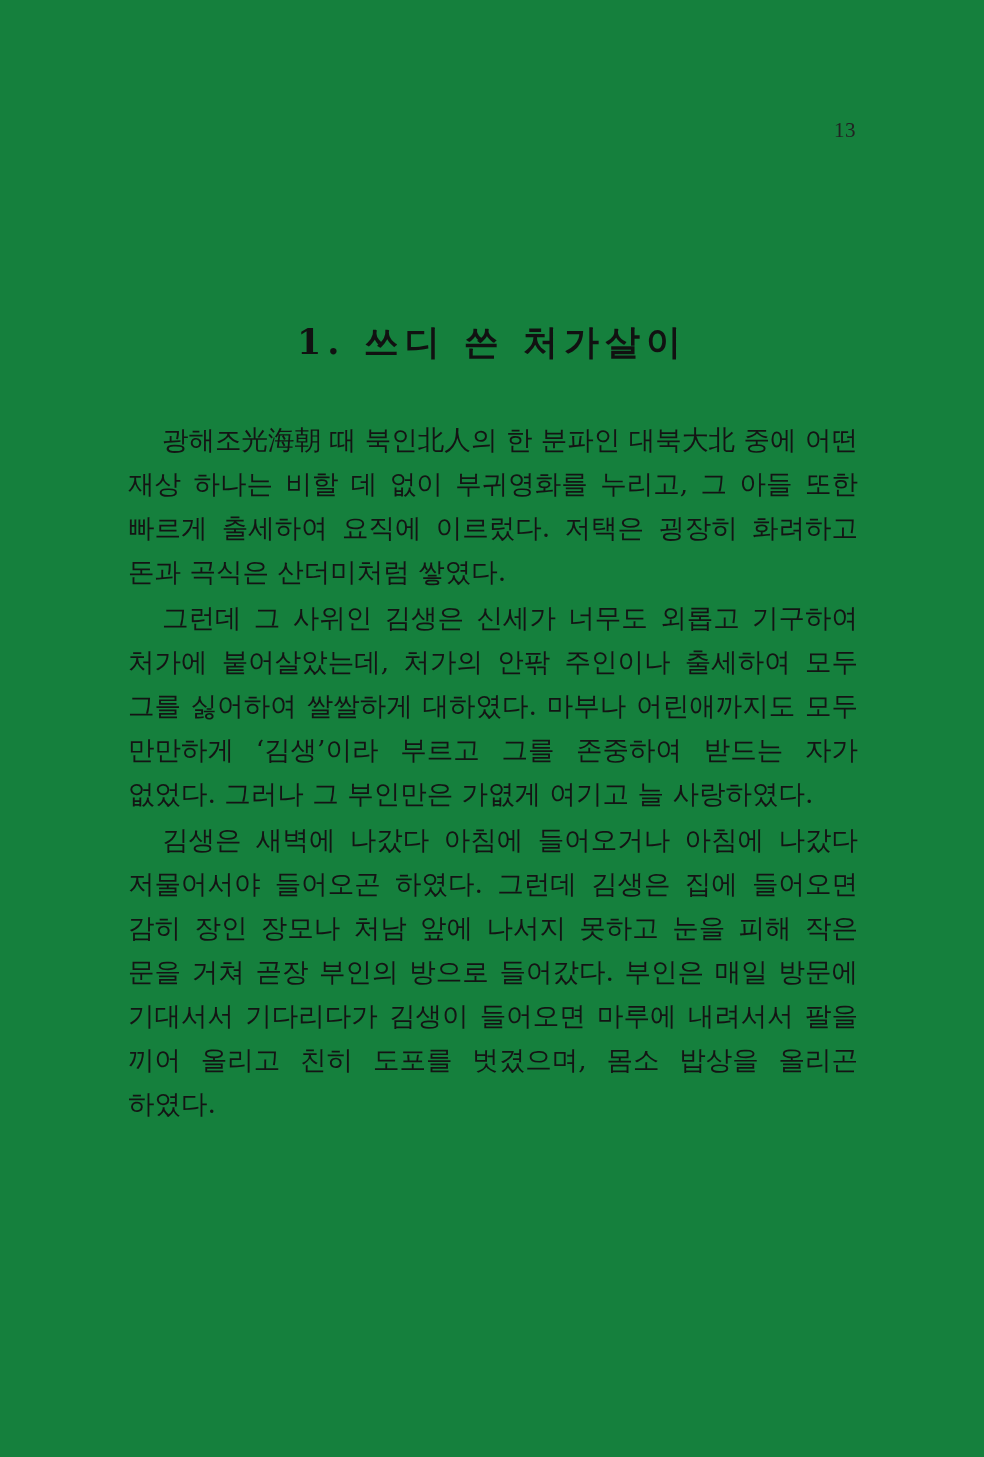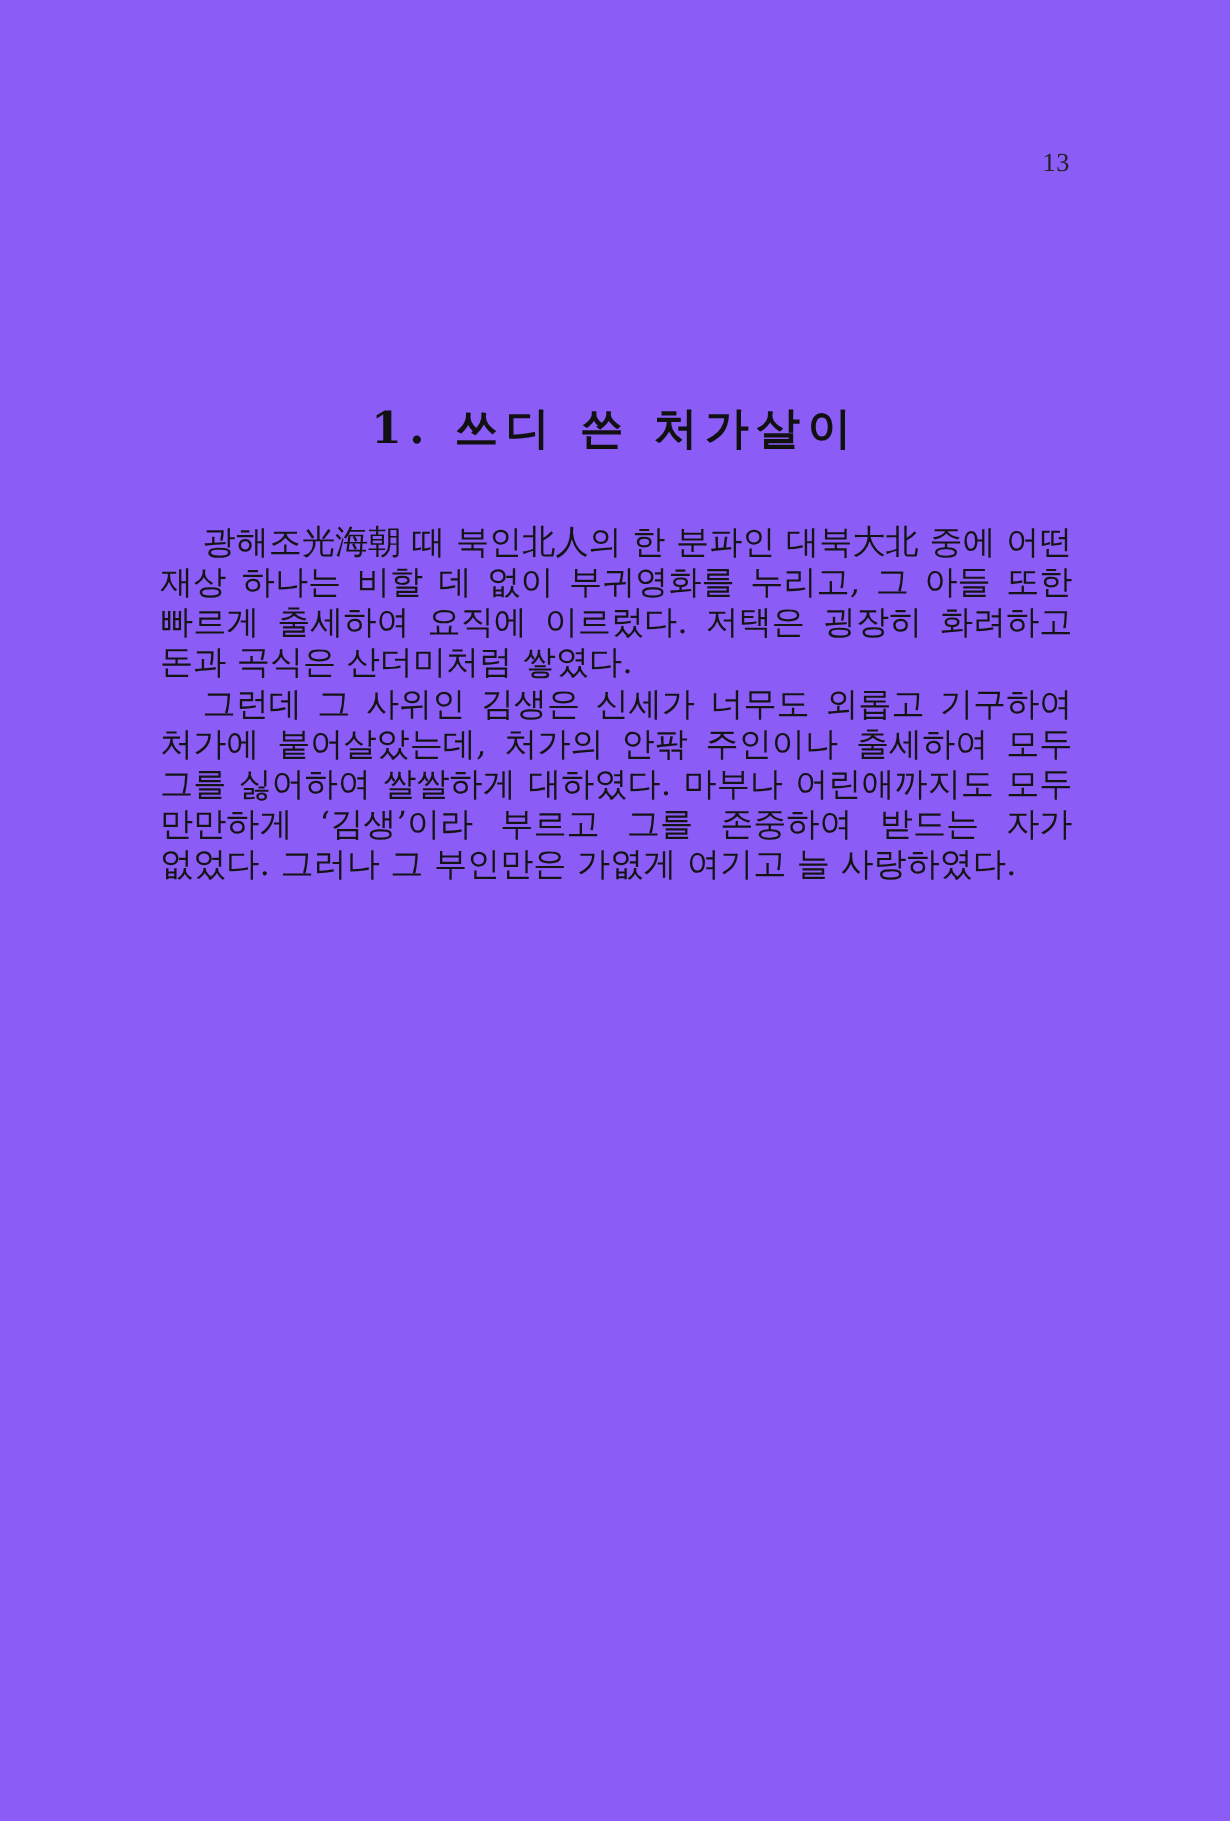--- a/index.html
+++ b/index.html
@@ -10,21 +10,21 @@
   }
   body {
     font-family: "Liberation Serif", "DejaVu Serif", serif;
     color: #1a1a1a;
   }
   .page {
     position: relative;
     width: 984px;
     height: 1457px;
     margin: 0 auto;
-    background: #8b5cf6;
+    background: #15803d;
     box-sizing: border-box;
     overflow: hidden;
   }
   .page-number {
     position: absolute;
     top: 118px;
     right: 128px;
     font-size: 21px;
     font-family: "Liberation Serif", "DejaVu Serif", serif;
     color: #222222;
@@ -44,21 +44,21 @@
   }
   .body-text {
     position: absolute;
     top: 418px;
     left: 128px;
     width: 730px;
   }
   .para {
     margin: 0 0 2px 0;
     font-size: 26.5px;
-    line-height: 32px;
+    line-height: 44px;
     text-align: justify;
     text-justify: inter-character;
     text-indent: 34px;
     color: #141414;
     word-break: keep-all;
     font-family: "DejaVu Serif", "Liberation Serif", serif;
   }
   .para:last-child {
     margin-bottom: 0;
   }
@@ -68,15 +68,16 @@
 
 <div class="page">
 
   <div class="page-number">13</div>
 
   <h1 class="chapter-title">1. 쓰디 쓴 처가살이</h1>
 
   <div class="body-text">
     <p class="para">광해조光海朝 때 북인北人의 한 분파인 대북大北 중에 어떤 재상 하나는 비할 데 없이 부귀영화를 누리고, 그 아들 또한 빠르게 출세하여 요직에 이르렀다. 저택은 굉장히 화려하고 돈과 곡식은 산더미처럼 쌓였다.</p>
     <p class="para">그런데 그 사위인 김생은 신세가 너무도 외롭고 기구하여 처가에 붙어살았는데, 처가의 안팎 주인이나 출세하여 모두 그를 싫어하여 쌀쌀하게 대하였다. 마부나 어린애까지도 모두 만만하게 ‘김생’이라 부르고 그를 존중하여 받드는 자가 없었다. 그러나 그 부인만은 가엾게 여기고 늘 사랑하였다.</p>
+    <p class="para">김생은 새벽에 나갔다 아침에 들어오거나 아침에 나갔다 저물어서야 들어오곤 하였다. 그런데 김생은 집에 들어오면 감히 장인 장모나 처남 앞에 나서지 못하고 눈을 피해 작은 문을 거쳐 곧장 부인의 방으로 들어갔다. 부인은 매일 방문에 기대서서 기다리다가 김생이 들어오면 마루에 내려서서 팔을 끼어 올리고 친히 도포를 벗겼으며, 몸소 밥상을 올리곤 하였다.</p>
   </div>
 
 </div>
 
 </body></html>

